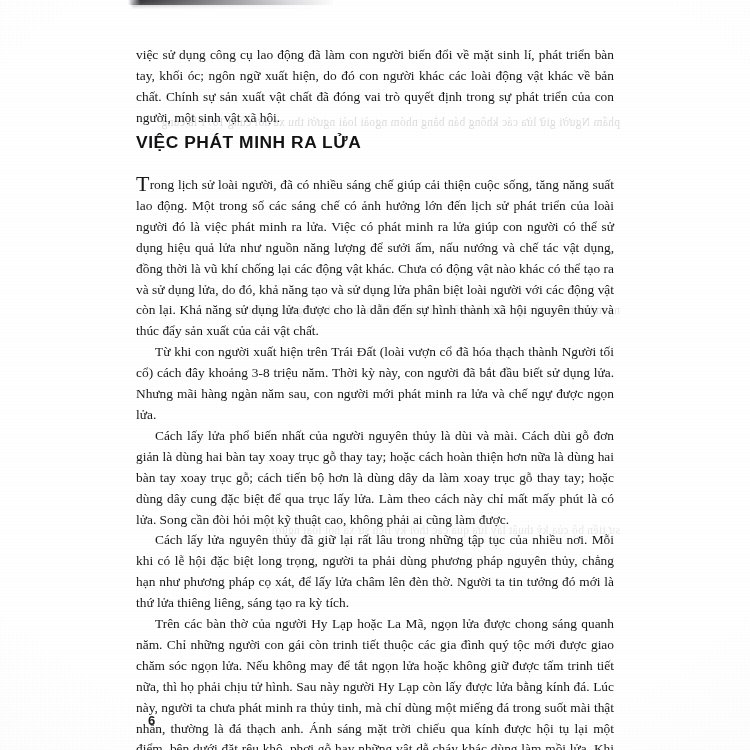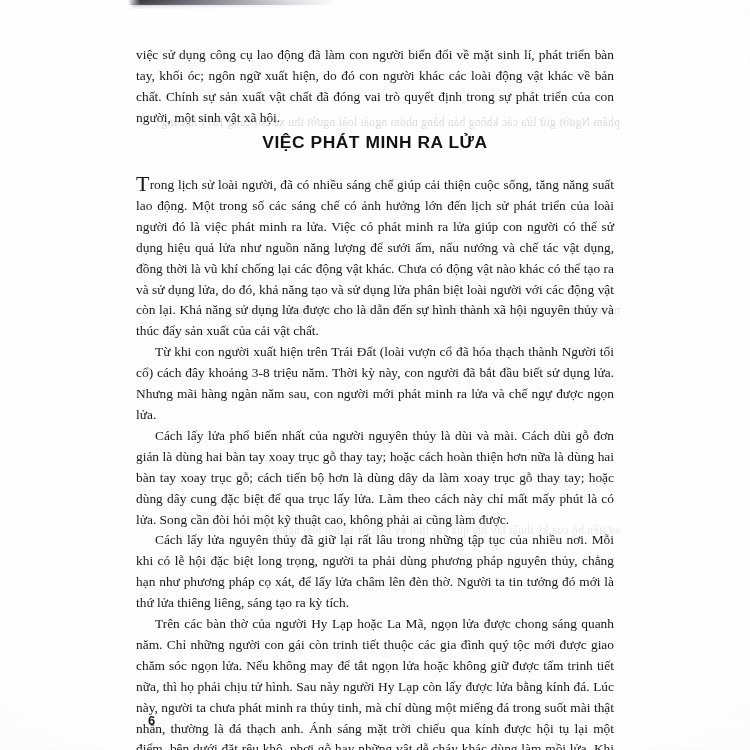--- a/index.html
+++ b/index.html
@@ -106,21 +106,21 @@
     top: 45px;
     left: 0;
     width: 478px;
   }
 
   .chapter-title {
     position: absolute;
     top: 132px;
     left: 0;
     width: 478px;
-    text-align: center;
+    text-align: left;
     font-family: "Liberation Sans", "DejaVu Sans", sans-serif;
     font-weight: 700;
     font-size: 17.4px;
     letter-spacing: 0.55px;
     color: #131316;
   }
 
   .body-block {
     position: absolute;
     top: 175px;

